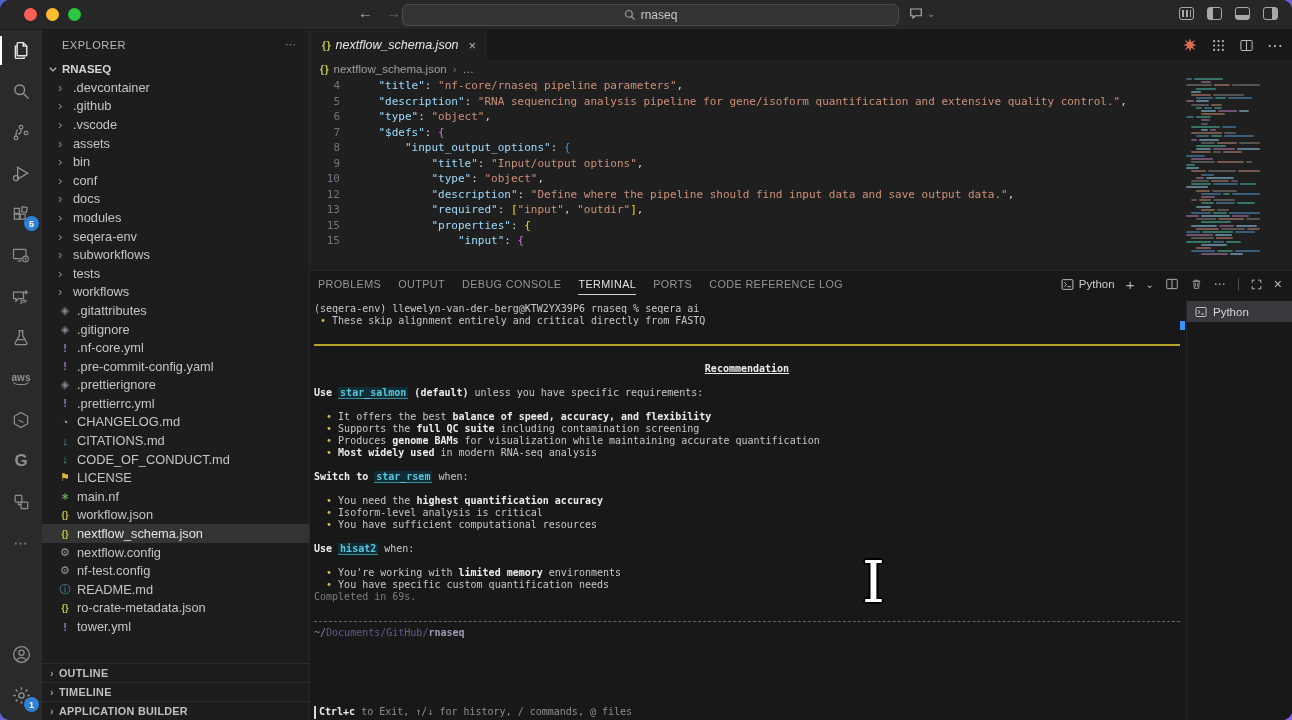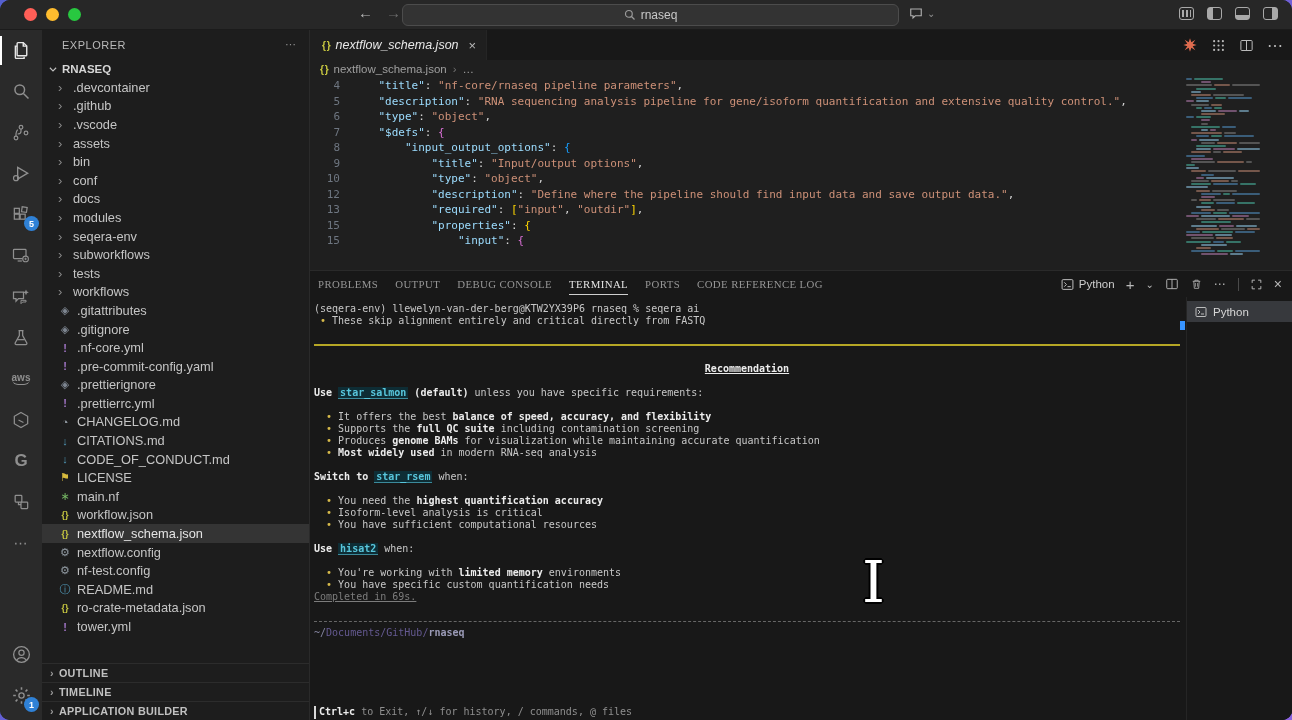--- a/index.html
+++ b/index.html
@@ -71,34 +71,34 @@
   .tk-b1{color:#ffd700}.tk-b2{color:#da70d6}.tk-b3{color:#179fff}
   .minimap{position:absolute;right:32px;top:0;width:76px;height:192px;opacity:.9;}
   .mm-row{display:flex;gap:2px;height:2px;margin-bottom:1.2px;}
   .mm-seg{height:2px;border-radius:1px;}
   .edge-scroll{position:absolute;right:0;top:0;width:32px;height:192px;background:#1f1f1f;}
 
   
   .panel{height:450px;background:#181818;border-top:1px solid #2a2a2a;display:flex;flex-direction:column;position:relative;}
   .panel-head{height:26px;display:flex;align-items:center;padding:0 8px;position:relative;}
   .ptabs{display:flex;gap:17px;font-size:10.8px;letter-spacing:.4px;color:#969696;}
-  .ptab{padding:5px 0 4px;cursor:default;font-family:Liberation Serif, serif;}
+  .ptab{padding:5px 0 4px;cursor:default;}
   .ptab.active{color:#e3e3e3;border-bottom:1px solid #cfcfcf;}
   .panel-actions{position:absolute;right:10px;top:0;height:26px;display:flex;align-items:center;gap:11px;color:#b9b9b9;font-size:12px;}
   .panel-actions .shell{display:flex;align-items:center;gap:5px;font-size:11.5px;color:#cccccc;}
   .psep{width:1px;height:13px;background:#4a4a4a;}
   .panel-body{flex:1;display:flex;position:relative;min-height:0;}
   .term-wrap{flex:1;position:relative;padding:6px 6px 0 4px;font-family:"DejaVu Sans Mono",monospace;
     font-size:10px;line-height:12px;color:#c8c8c8;min-width:0;}
   .tline{height:12px;white-space:pre;overflow:hidden;}
   .tline.center{text-align:center;}
   .ts-b{font-weight:bold;color:#ececec;}
   .ts-bu{font-weight:bold;color:#ececec;text-decoration:underline;}
   .ts-y{color:#d7ba4a;}
-  .ts-d{color:#7c7c7c;text-decoration:underline;}
+  .ts-d{color:#7c7c7c;}
   .ts-c{color:#58c6dc;background:#0e2d35;border-bottom:1px solid #3b8a9b;padding:0 2px;font-weight:bold;}
   .ts-pt{color:#8585a0;}
   .ts-pp{color:#655a92;text-align:right;}
   .ts-pb{color:#9a9ab6;font-weight:bold;}
   .ts-cur{background:#e8e8e8;color:#151515;}
   .hrline{height:12px;display:flex;align-items:center;}
   .hrline div{width:100%;height:2px;background:#b5a625;}
   .dashline{height:12px;display:flex;align-items:center;}
   .dashline div{width:100%;border-top:1px dashed #666666;}
   .term-footer{position:absolute;left:4px;right:6px;bottom:1px;height:13px;white-space:pre;

